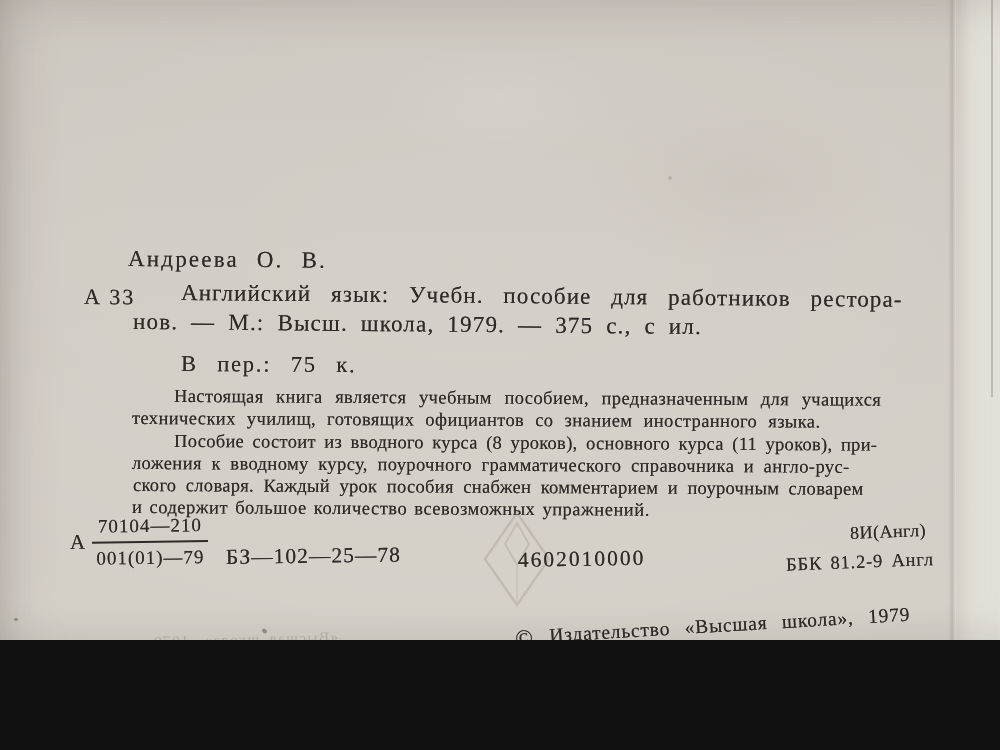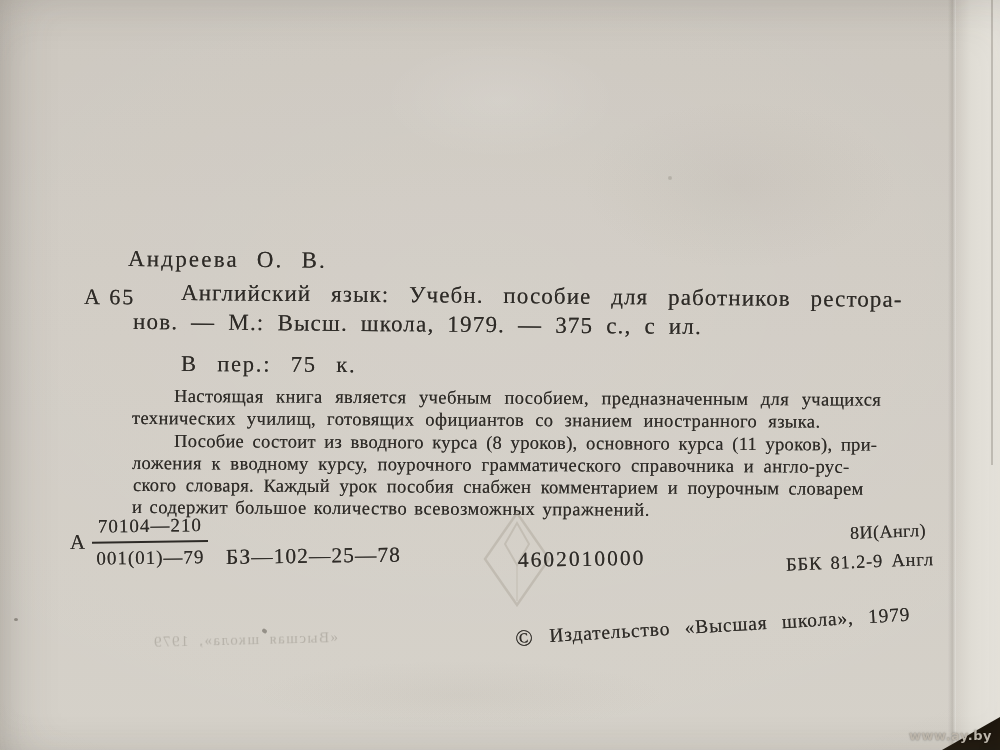--- a/index.html
+++ b/index.html
@@ -1,17 +1,17 @@
 <!DOCTYPE html>
 <html style="--page_bg_top: #ccc7bf; --page_bg: #d1ccc4; --page_bg_bottom: #d5d1c9; --text_color: #2e2b27; --edge_color: #e8e5de; --corner_color: #201910; --ghost_color: #8f8a80; --watermark_color: #bdb6ab;"><head>
 <meta charset="utf-8">
 <style>
   html,body{margin:0;padding:0;background:#111;}
   .photo{
-    position:relative;width:1000px;height:750px;overflow:hidden;
+    position:relative;width:1000px;height:640px;overflow:hidden;
     background:
       radial-gradient(140% 120% at 48% 40%, rgba(255,255,255,0.08) 0%, rgba(255,255,255,0) 55%, rgba(73,66,56,0.08) 100%),
       linear-gradient(to bottom, var(--page_bg_top,#ccc7bf) 0%, var(--page_bg,#d1ccc4) 45%, var(--page_bg_bottom,#d5d1c9) 100%);
     font-family:"Liberation Serif","DejaVu Serif",serif;
     color:var(--text_color,#2e2b27);
   }
   .txt{position:absolute;white-space:nowrap;text-shadow:0 0 0.5px rgba(46,43,39,0.75);transform-origin:left center;}
   .author  {left:128px;top:246px;font-size:23px;letter-spacing:2.2px;word-spacing:10px;transform:rotate(.5deg);}
   .index   {left:84px; top:284px;font-size:22px;letter-spacing:2px;transform:rotate(.5deg);}
   .bib1    {left:181px;top:280px;font-size:23px;letter-spacing:1.1px;word-spacing:13px;transform:rotate(.55deg);}
@@ -63,21 +63,21 @@
 </head>
 <body>
 
 <div class="photo">
 
   <div class="smudge sm1"></div>
   <div class="smudge sm2"></div>
   <div class="smudge sm3"></div>
 
   <div class="txt author">Андреева О. В.</div>
-  <div class="txt index">А 65</div>
+  <div class="txt index">А 33</div>
   <div class="txt bib1">Английский язык: Учебн. пособие для работников рестора-</div>
   <div class="txt bib2">нов. — М.: Высш. школа, 1979. — 375 с., с ил.</div>
   <div class="txt price">В пер.: 75 к.</div>
 
   <div class="txt anno p1l1">Настоящая книга является учебным пособием, предназначенным для учащихся</div>
   <div class="txt anno p1l2">технических училищ, готовящих официантов со знанием иностранного языка.</div>
   <div class="txt anno p2l1">Пособие состоит из вводного курса (8 уроков), основного курса (11 уроков), при-</div>
   <div class="txt anno p2l2">ложения к вводному курсу, поурочного грамматического справочника и англо-рус-</div>
   <div class="txt anno p2l3">ского словаря. Каждый урок пособия снабжен комментарием и поурочным словарем</div>
   <div class="txt anno p2l4">и содержит большое количество всевозможных упражнений.</div>

